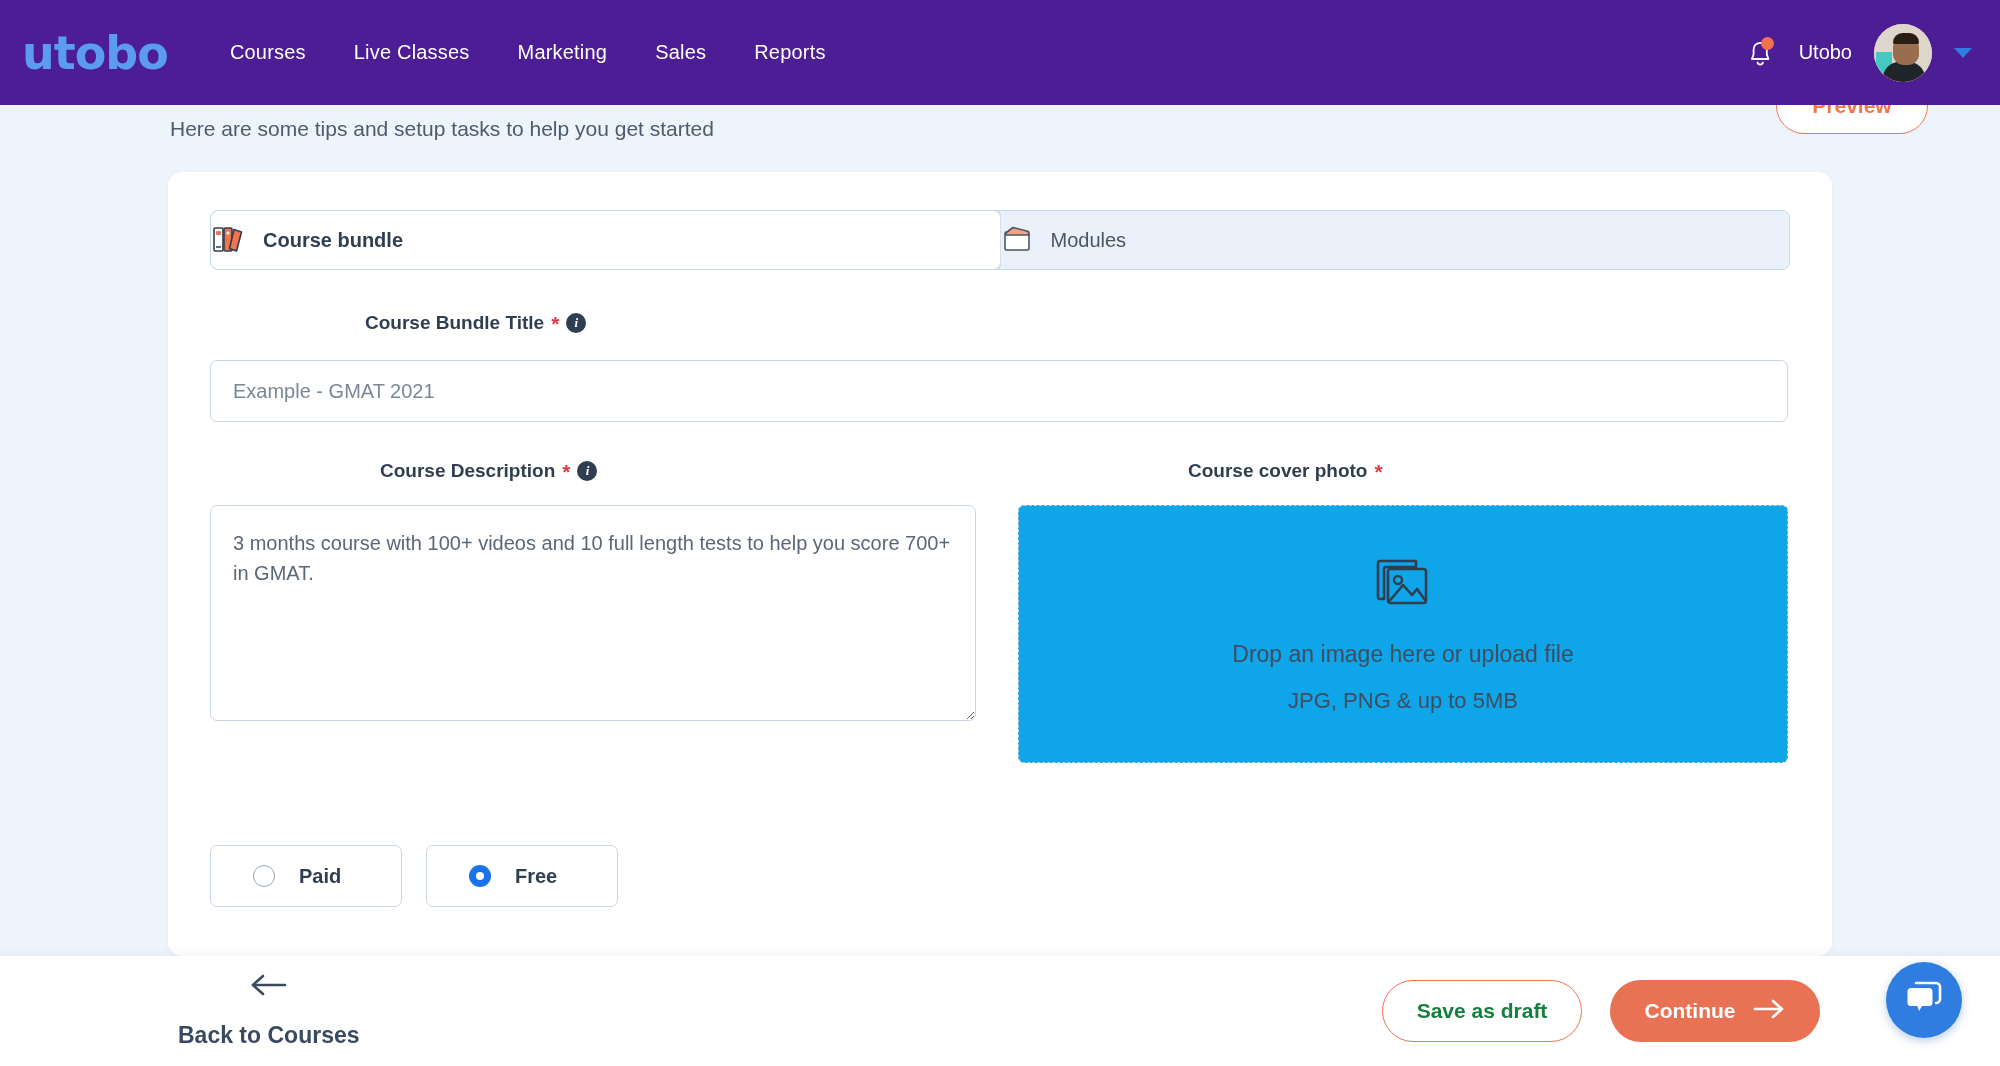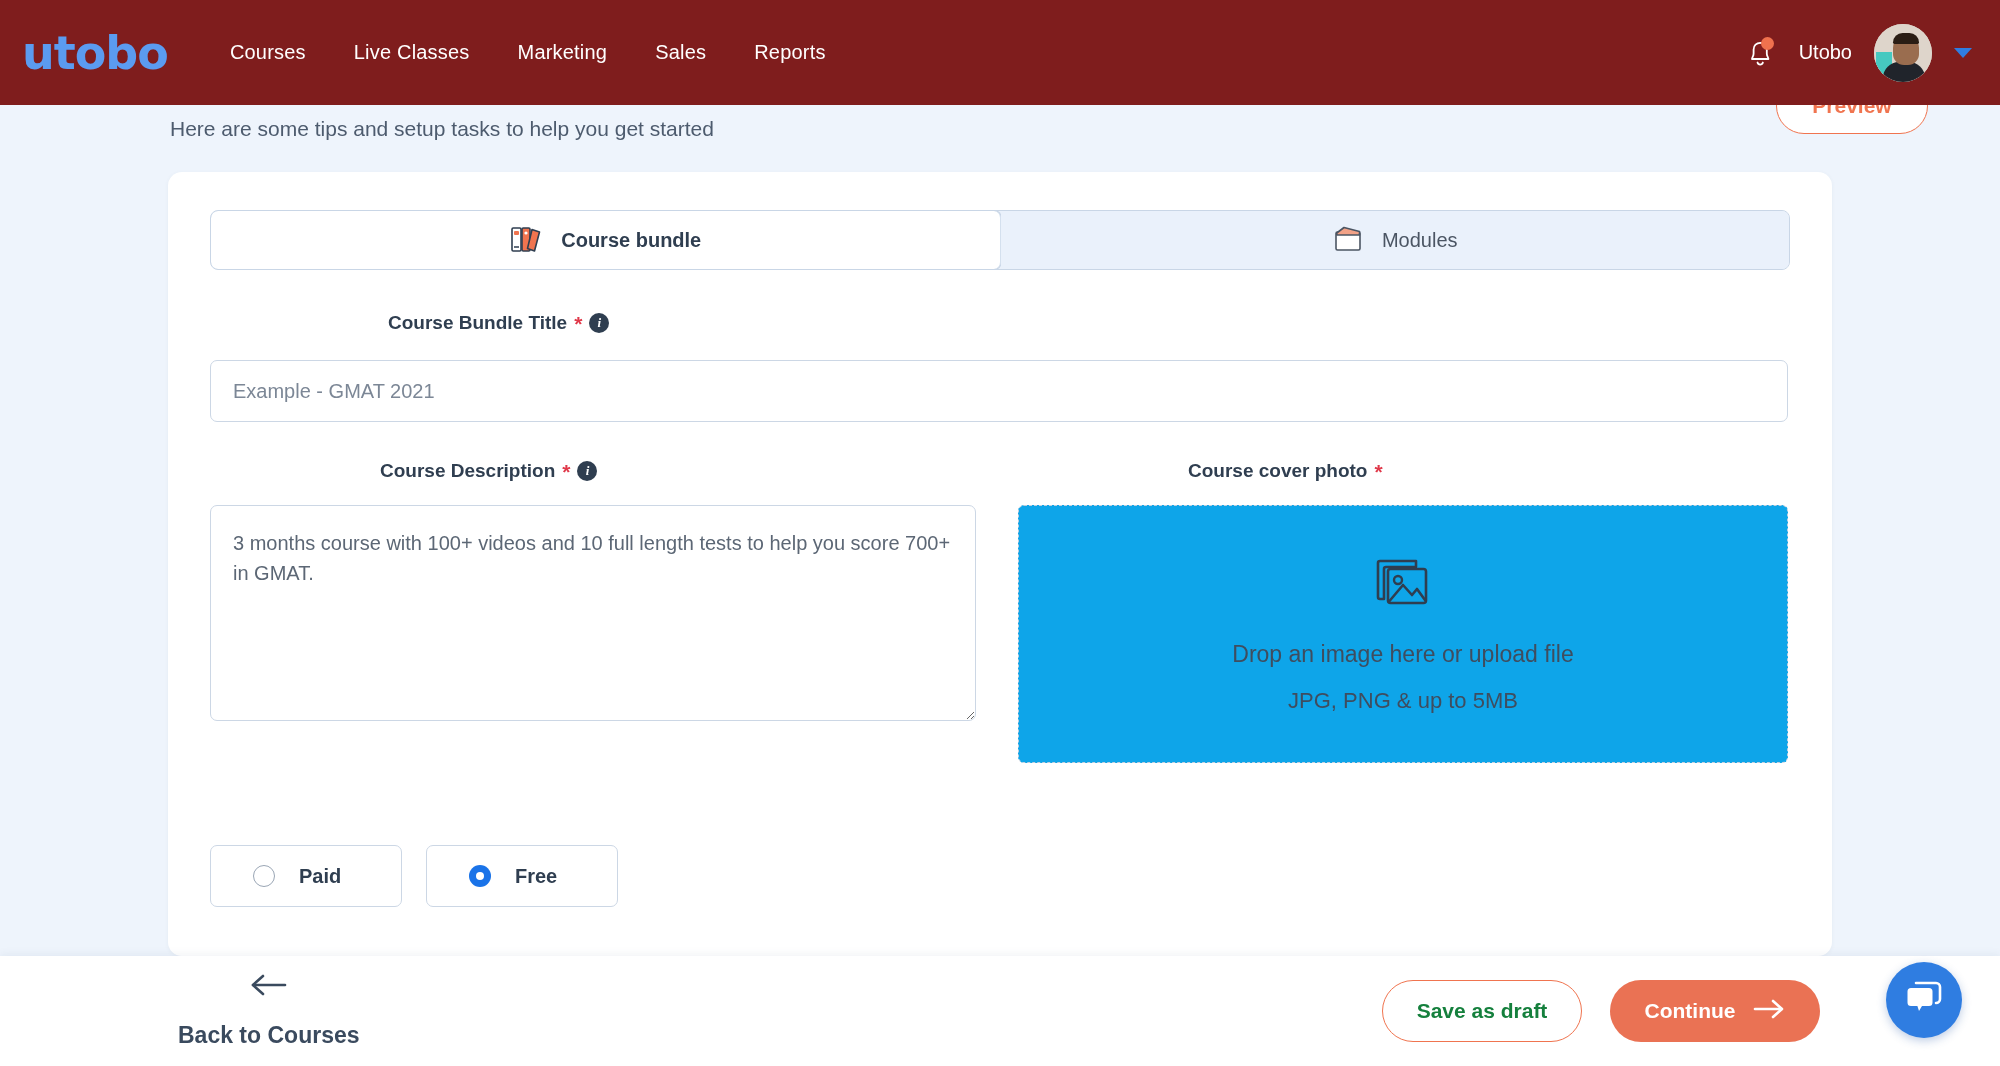--- a/index.html
+++ b/index.html
@@ -15,21 +15,21 @@
     background: #eef4fc;
     position: relative;
   }
 
   
   .topnav {
     position: absolute;
     top: 0; left: 0;
     width: 2000px;
     height: 105px;
-    background: #7f1d1d;
+    background: #4c1d95;
     display: flex;
     align-items: center;
     z-index: 50;
   }
 
   .logo {
     margin-left: 22px;
     font-size: 46px;
     font-weight: 700;
     color: #5b9bf0;
@@ -182,21 +182,20 @@
     border: 1px solid #c9d6e6;
     border-radius: 8px;
     overflow: hidden;
     background: #eaf1fb;
   }
 
   .tab {
     flex: 1;
     display: flex;
     align-items: center;
-    justify-content: center;
     gap: 18px;
     font-size: 20px;
     color: #4b5563;
     cursor: pointer;
     border-right: 1px solid #d4e0ee;
     background: #eaf1fb;
   }
   .tab:last-child { border-right: none; }
   .tab.active {
     background: #ffffff;
@@ -464,21 +463,21 @@
             <rect x="4" y="9" width="24" height="18" rx="1.5" fill="#fff" stroke="#4b5563" stroke-width="1.6"></rect>
             <path d="M4.8 10 L12 4.5 L27.5 8.5 L27.5 12 L4.8 12 Z" fill="#f2a287" stroke="#4b5563" stroke-width="1.6" stroke-linejoin="round"></path>
           </svg>
         </span>
         <span class="tab-label">Modules</span>
       </div>
 
 
     </div>
 
-    <div class="field-label" style="top:140px; left:220px;">
+    <div class="field-label" style="top:140px; left:197px;">
       <span>Course Bundle Title</span>
       <span class="req">*</span>
       <span class="info-i">i</span>
     </div>
 
     <div class="field-label" style="top:288px; left:212px;">
       <span>Course Description</span>
       <span class="req">*</span>
       <span class="info-i">i</span>
     </div>

